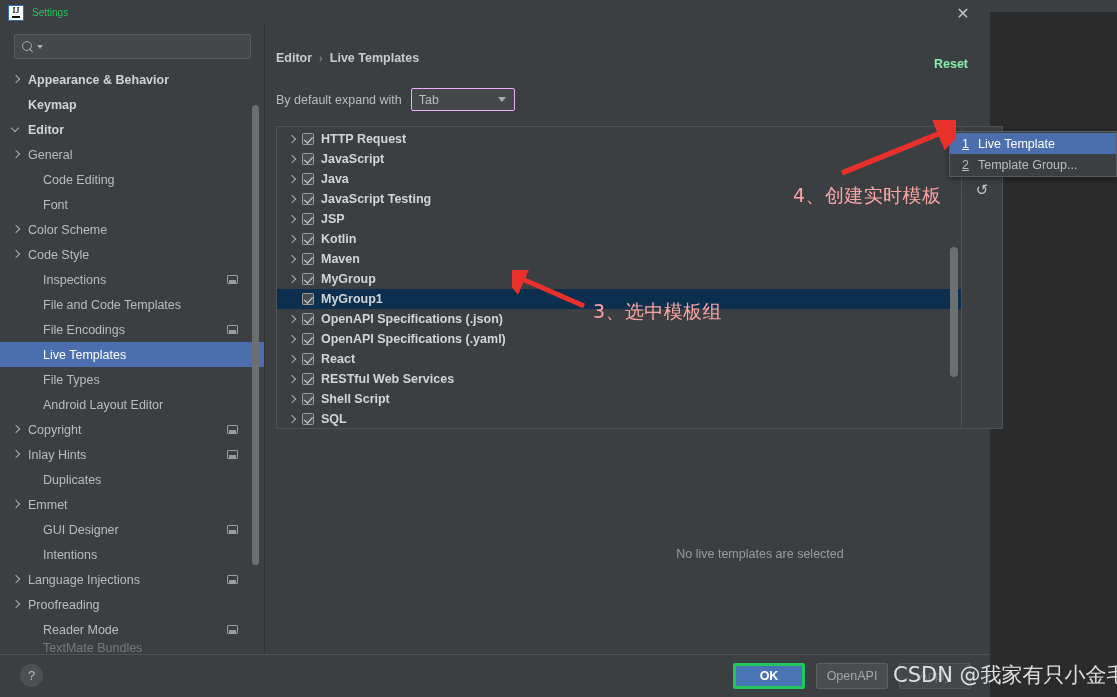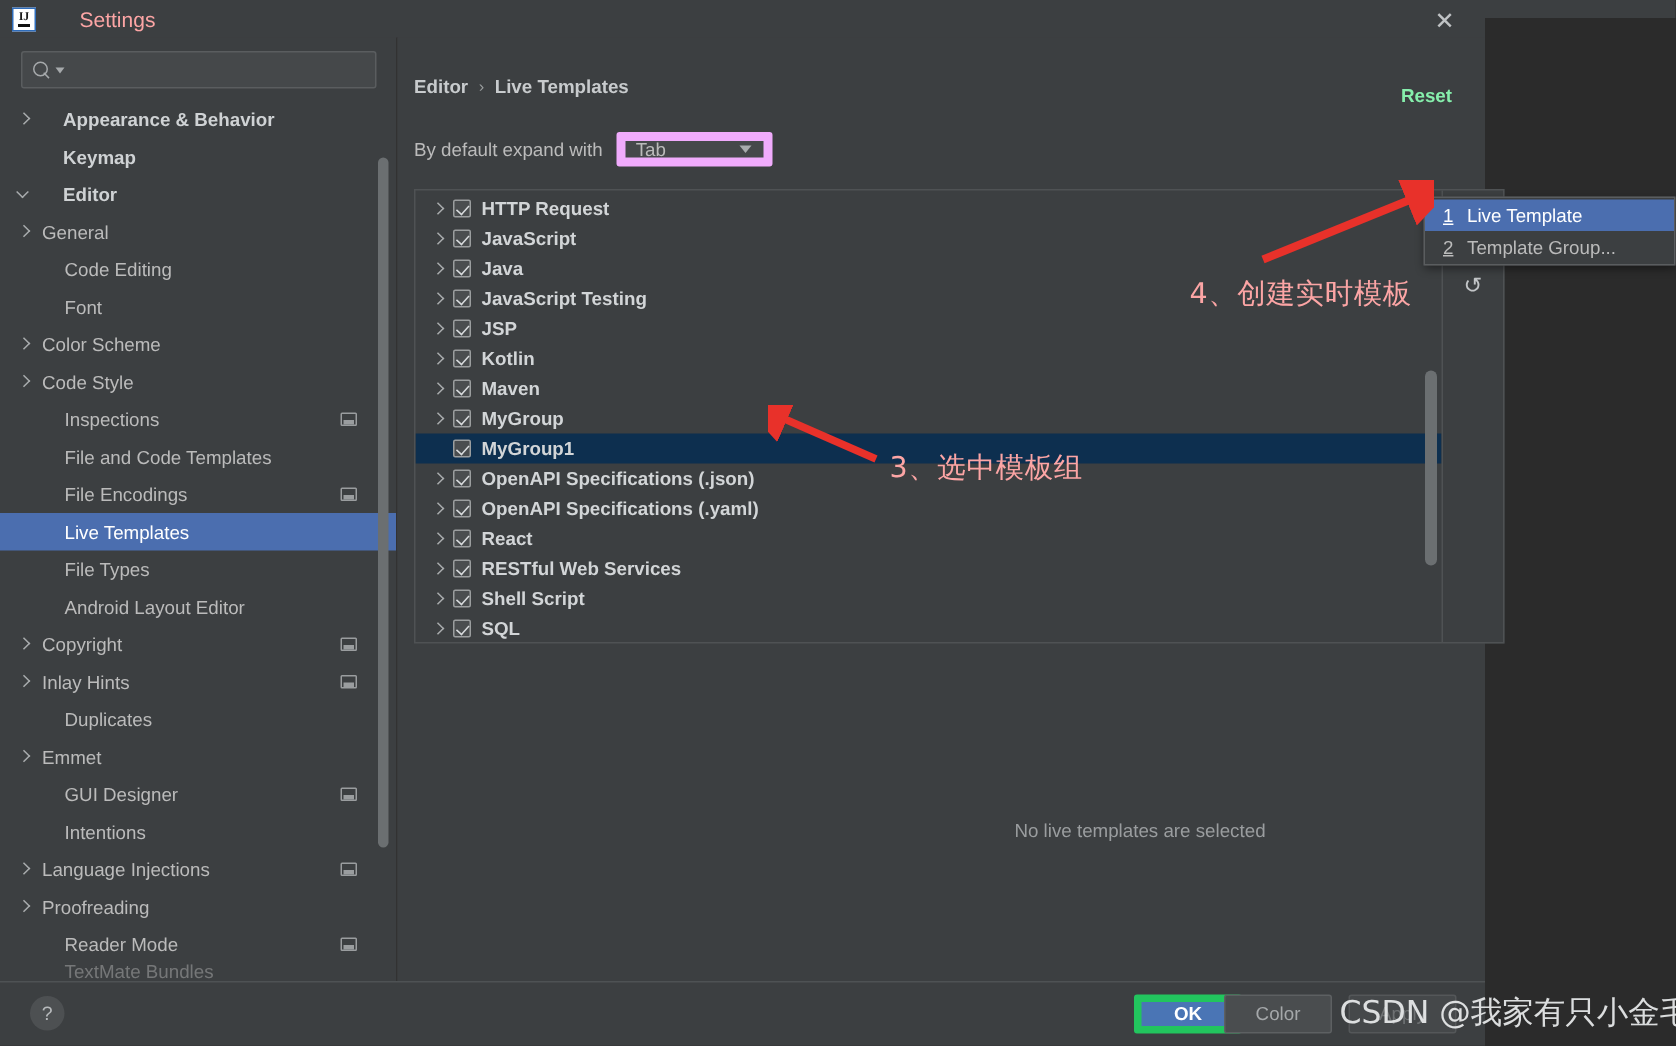--- a/index.html
+++ b/index.html
@@ -64,23 +64,23 @@
     font-size: 8px; font-weight: bold; color: #1b1b1b;
     text-align: center; line-height: 12px;
     font-family: "Liberation Serif", serif;
   }
   .ij-icon::after {
     content: "";
     position: absolute; left: 3px; right: 3px; bottom: 2px;
     height: 2px; background: #111;
   }
   #title-text {
-    margin-left: 29px;
-    font-size: 14px;
-    color: #fca5a5;
+    margin-left: 8px;
+    font-size: 10px;
+    color: #22c55e;
   }
   #close-btn {
     position: absolute; right: 16px; top: 2px;
     width: 22px; height: 22px;
     color: #c0c3c5; font-size: 16px;
     display: flex; align-items: center; justify-content: center;
     cursor: pointer;
     font-family: "DejaVu Sans", sans-serif;
   }
 
@@ -159,21 +159,21 @@
     position: absolute; left: 3px; top: 3px;
     width: 5px; height: 5px;
     border-right: 1.6px solid #a9acae;
     border-top: 1.6px solid #a9acae;
     transform: rotate(45deg);
   }
   .tree-row .arrow.down::before {
     transform: rotate(135deg);
     top: 2px; left: 2px;
   }
-  .tree-row.lvl0 .label { margin-left: 17px; font-weight: bold; color: #cfd2d4; }
+  .tree-row.lvl0 .label { margin-left: 3px; font-weight: bold; color: #cfd2d4; }
   .tree-row.lvl1 .label { margin-left: 18px; }
   .tree-row.lvl1.has-arrow .label { margin-left: 3px; }
   .tree-row .label { padding-left: 2px; }
   .tree-row .cfg-badge {
     position: absolute; right: 27px;
     width: 11px; height: 9px;
     border: 1.4px solid #9a9d9f;
     border-radius: 1px;
   }
   .tree-row .cfg-badge::after {
@@ -214,21 +214,21 @@
 
   #expand-row {
     display: flex; align-items: center;
     margin-top: 23px;
   }
   #expand-label { font-size: 12.5px; color: #bbbbbb; }
   #expand-combo {
     margin-left: 9px;
     width: 104px; height: 23px;
     background: #45484a;
-    border: 6px solid #f0abfc;
+    border: 1px solid #f0abfc;
     border-radius: 2px;
     display: flex; align-items: center;
     padding: 0 7px;
     position: relative;
     cursor: pointer;
   }
   #expand-combo .val { font-size: 12.5px; color: #bbbbbb; }
   #expand-combo .caret {
     position: absolute; right: 8px;
     width: 0; height: 0;
@@ -380,23 +380,23 @@
   }
   .dlg-btn {
     position: absolute; top: 8px;
     height: 26px;
     display: flex; align-items: center; justify-content: center;
     font-size: 12.5px;
     border-radius: 2px;
     cursor: pointer;
   }
   #btn-ok {
-    left: 756px; width: 72px;
+    left: 733px; width: 72px;
     background: #4a75b5;
-    border: 5px solid #22c55e;
+    border: 3px solid #22c55e;
     color: #ffffff; font-weight: bold;
   }
   #btn-cancel {
     left: 816px; width: 72px;
     background: #4a4d4f;
     border: 1px solid #5d6062;
     color: #a5a8aa;
   }
   #btn-apply {
     left: 899px; width: 72px;
@@ -663,21 +663,21 @@
       </div>
 
       <div id="empty-msg">No live templates are selected</div>
     </div>
 
   </div>
 
   <div id="bottom-bar">
     <div id="help-btn">?</div>
     <div class="dlg-btn" id="btn-ok">OK</div>
-    <div class="dlg-btn" id="btn-cancel">Color</div>
+    <div class="dlg-btn" id="btn-cancel">OpenAPI</div>
     <div class="dlg-btn" id="btn-apply">Apply</div>
   </div>
 </div>
 
 <div id="popup-menu">
     <div class="menu-item highlight">
       <span class="mnem">1</span>
       <span>Live Template</span>
     </div>
     <div class="menu-item">

